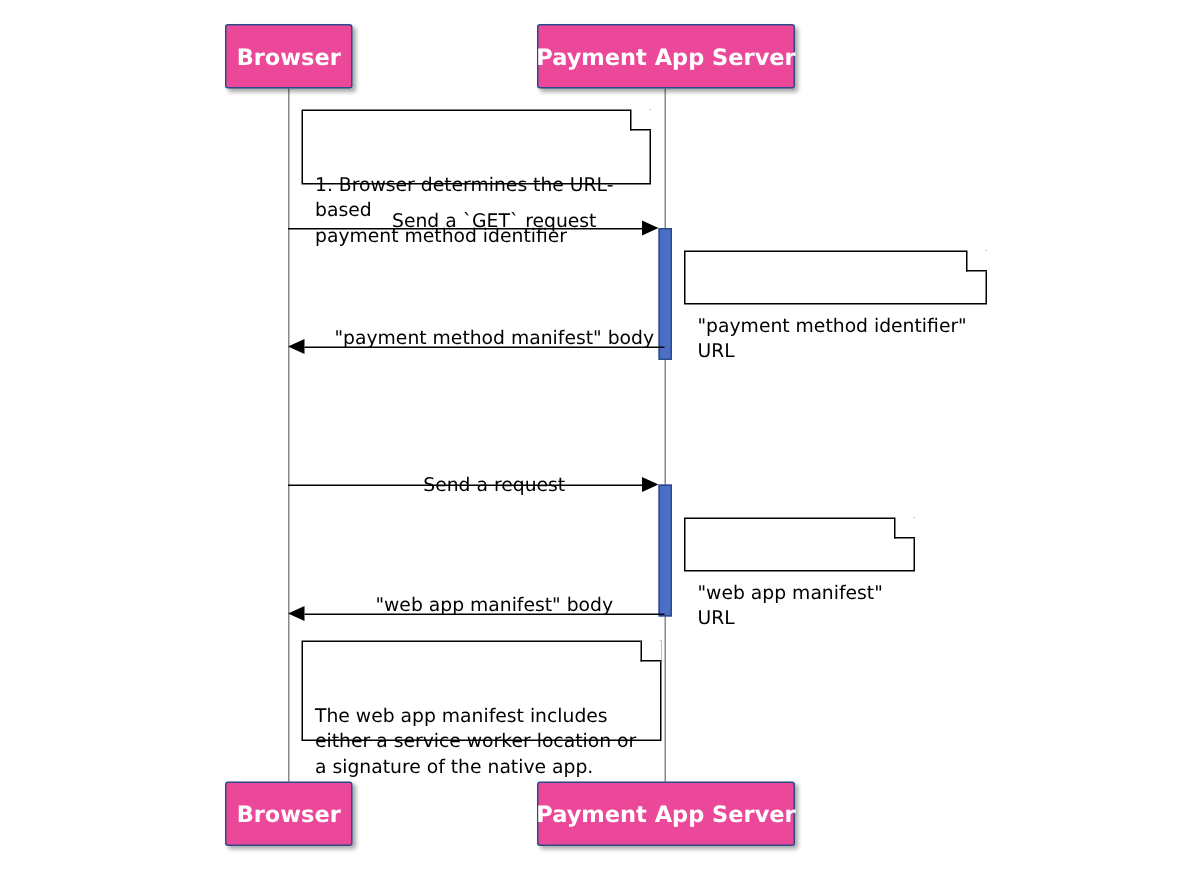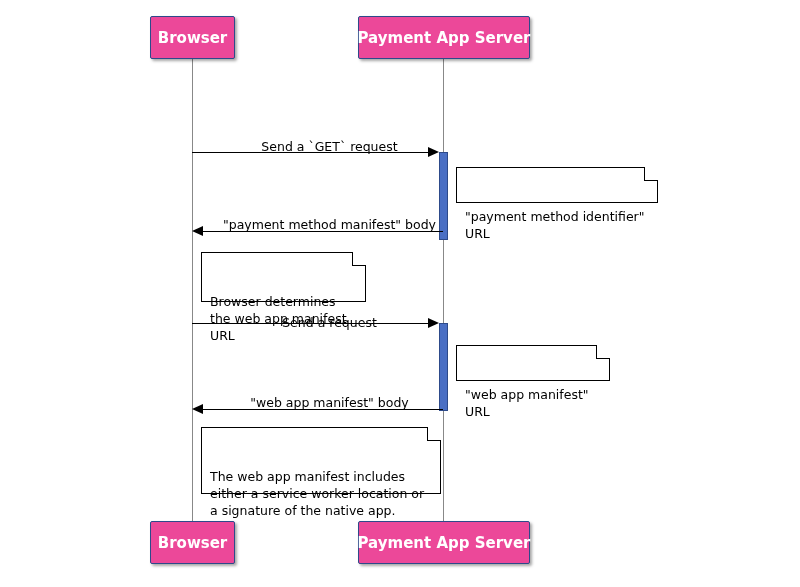--- a/index.html
+++ b/index.html
@@ -126,41 +126,41 @@
     <span>Payment App Server</span>
   </div>
 
   <div class="participant" style="left:150px; top:521px; width:85px; height:43px;">
     <span>Browser</span>
   </div>
   <div class="participant" style="left:358px; top:521px; width:172px; height:43px;">
     <span>Payment App Server</span>
   </div>
 
+  <div class="note" style="left:201px; top:73px; width:233px; height:50px;">
+    <span class="fold"></span>
+    <span>1. Browser determines the URL-based
+payment method identifier</span>
+  </div>
 
   <div class="activation" style="left:439px; top:152px; height:88px;"></div>
 
   <div class="msg-label" style="left:192px; top:139px; width:251px;">Send a `GET` request</div>
   <div class="msg-line" style="left:192px; top:152px; width:240px;"></div>
   <div class="arrow-right" style="left:428px; top:147px;"></div>
 
   <div class="note" style="left:456px; top:167px; width:202px; height:36px;">
     <span class="fold"></span>
     <span>"payment method identifier" URL</span>
   </div>
 
   <div class="msg-label" style="left:192px; top:217px; width:251px;">"payment method manifest" body</div>
   <div class="msg-line" style="left:203px; top:231px; width:240px;"></div>
   <div class="arrow-left" style="left:192px; top:226px;"></div>
 
-  <div class="note" style="left:201px; top:252px; width:165px; height:50px;">
-    <span class="fold"></span>
-    <span>Browser determines
-the web app manifest URL</span>
-  </div>
 
   <div class="activation" style="left:439px; top:323px; height:88px;"></div>
 
   <div class="msg-label" style="left:192px; top:315px; width:251px;">Send a request</div>
   <div class="msg-line" style="left:192px; top:323px; width:240px;"></div>
   <div class="arrow-right" style="left:428px; top:318px;"></div>
 
   <div class="note" style="left:456px; top:345px; width:154px; height:36px;">
     <span class="fold"></span>
     <span>"web app manifest" URL</span>

